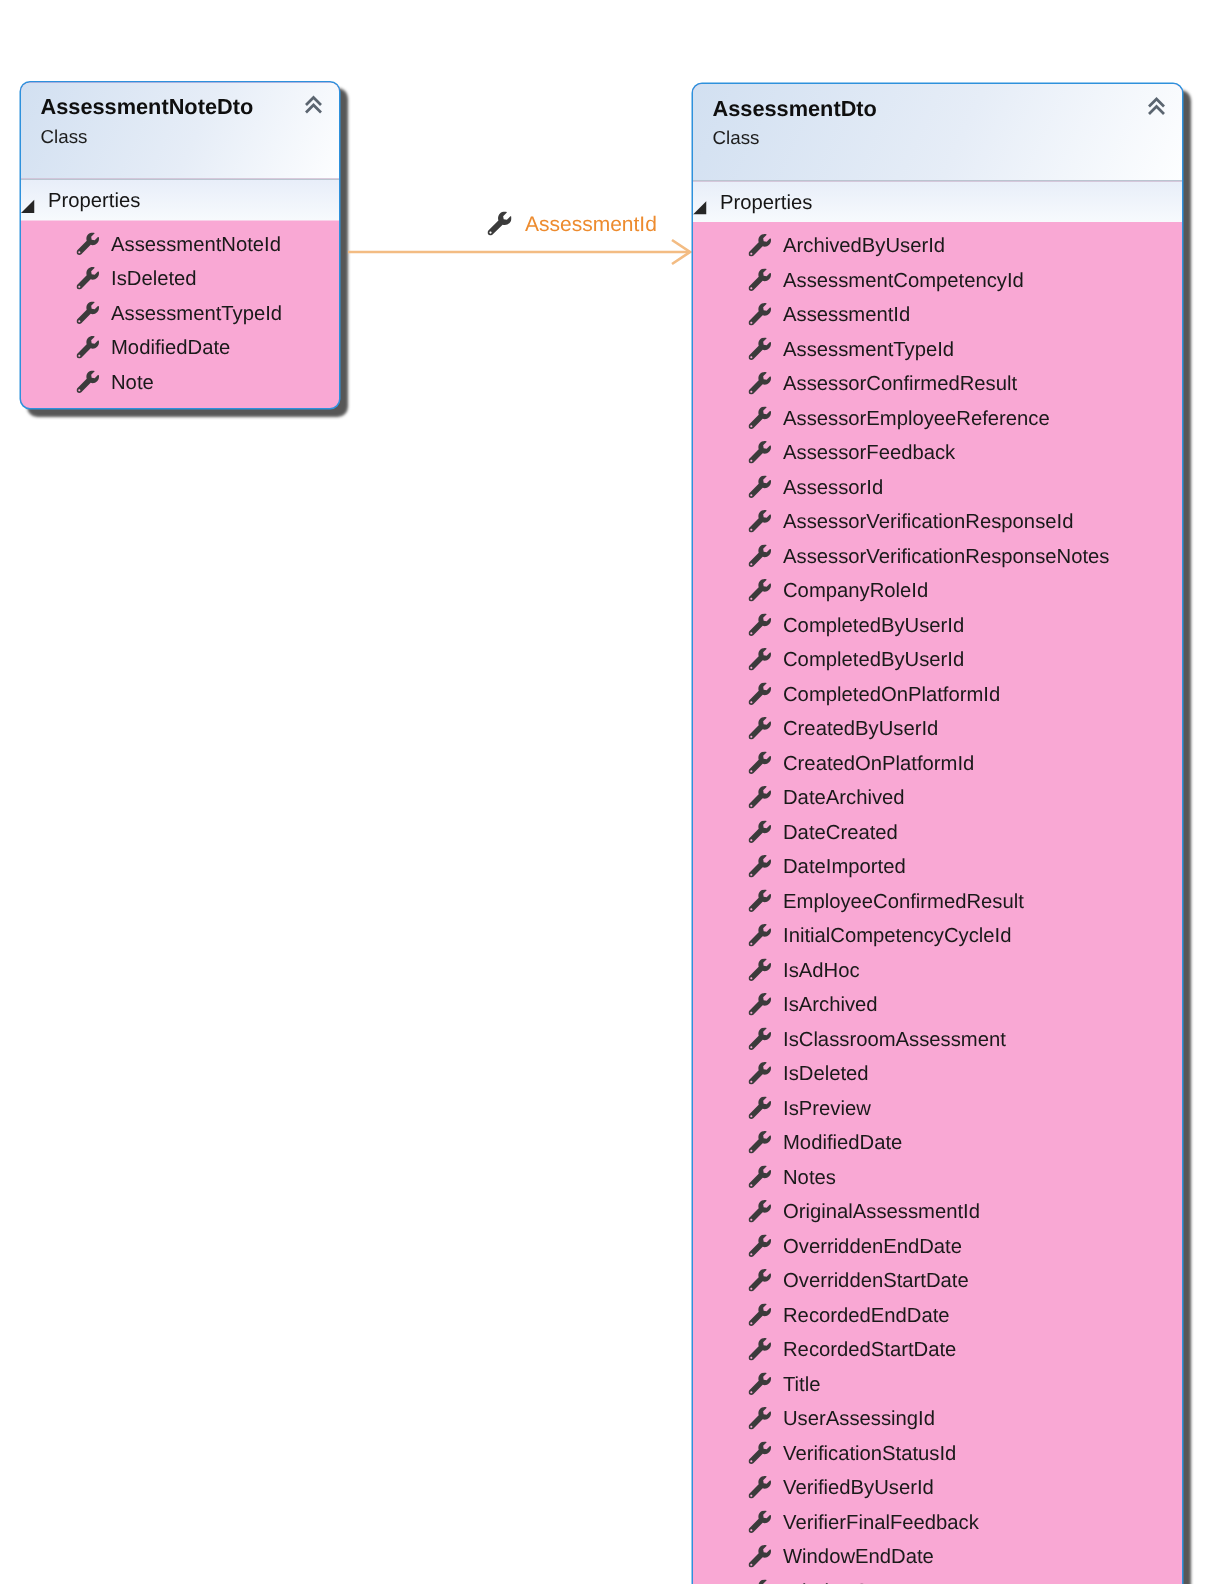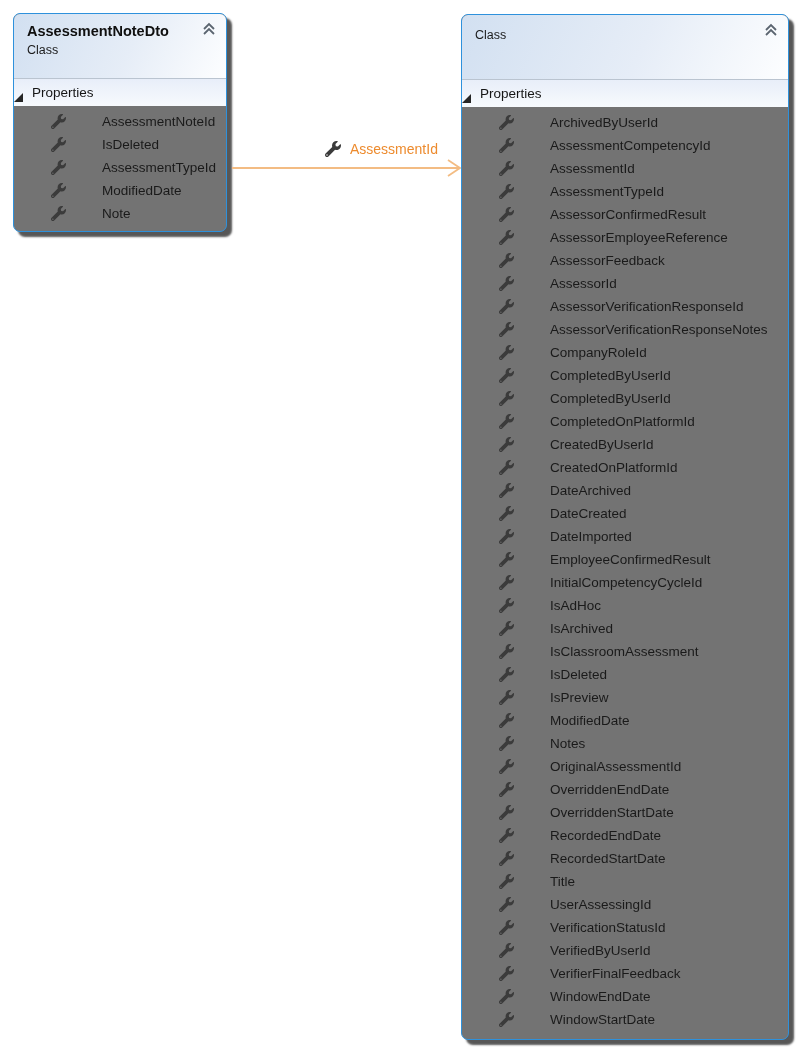--- a/index.html
+++ b/index.html
@@ -7,25 +7,26 @@
     width:804px; height:1056px;
     background:#ffffff;
     font-family:"Liberation Sans", sans-serif;
     position:relative;
     overflow:hidden;
   }
 
   .uml-box {
     position:absolute;
     box-sizing:border-box;
-    background:#737373;
+    background:#f9a8d4;
     border:1.5px solid #2E91DC;
     border-radius:7px;
     box-shadow:5px 5px 2px rgba(0,0,0,0.66);
     overflow:hidden;
+    margin-top:41px;
   }
   #box-left  { left:13px;  top:13px; width:214px; height:219px; }
   #box-right { left:461px; top:14px; width:328px; height:1026px; }
 
   .box-header {
     height:65px;
     box-sizing:border-box;
     background:linear-gradient(115deg,#d2e0f1 0%,#e6edf7 55%,#fdfeff 100%);
     border-bottom:1px solid #bac4d0;
     position:relative;
@@ -71,21 +72,20 @@
     list-style:none;
     margin:0;
     padding:4px 0 0 0;
   }
   .prop-row {
     height:23px;
     display:flex;
     align-items:center;
     padding-left:37px;
     cursor:default;
-    gap:28px;
   }
   .wrench-icon {
     width:15px; height:15px;
     margin-right:8px;
     flex:none;
   }
   .prop-label {
     font-size:13.5px;
     color:#1a1a1a;
     white-space:nowrap;
@@ -186,20 +186,21 @@
   <span class="wrench-icon">
     <svg width="16" height="16" viewBox="0 0 512 512">
         <path fill="#3B3B3B" d="M507.73 109.1c-2.24-9.03-13.54-12.09-20.12-5.51l-74.36 74.36-67.88-11.31-11.31-67.88 74.36-74.36c6.62-6.62 3.43-17.9-5.66-20.16-47.38-11.74-99.55.91-136.58 37.93-39.64 39.64-50.55 97.1-34.05 147.2L18.74 402.76c-24.99 24.99-24.99 65.51 0 90.5 24.99 24.99 65.51 24.99 90.5 0l213.21-213.21c50.12 16.71 107.47 5.68 147.37-34.22 37.07-37.07 49.7-89.32 37.91-136.73zM64 472c-13.25 0-24-10.75-24-24 0-13.26 10.75-24 24-24s24 10.74 24 24c0 13.25-10.75 24-24 24z"></path>
       </svg>
   </span>
   <span class="assoc-text">AssessmentId</span>
 </div>
 
 <div class="uml-box" id="box-right">
   <div class="box-header">
+    <div class="box-title">AssessmentDto</div>
     <div class="box-stereotype">Class</div>
     <div class="collapse-btn">
       <svg width="16" height="16" viewBox="0 0 16 16">
         <path d="M3 8 L8 3 L13 8 M3 13 L8 8 L13 13" stroke="#5B6570" stroke-width="1.8" fill="none"></path>
       </svg>
     </div>
   </div>
   <div class="compartment-header">
     <span class="expander">
       <svg width="9" height="9" viewBox="0 0 9 9">

